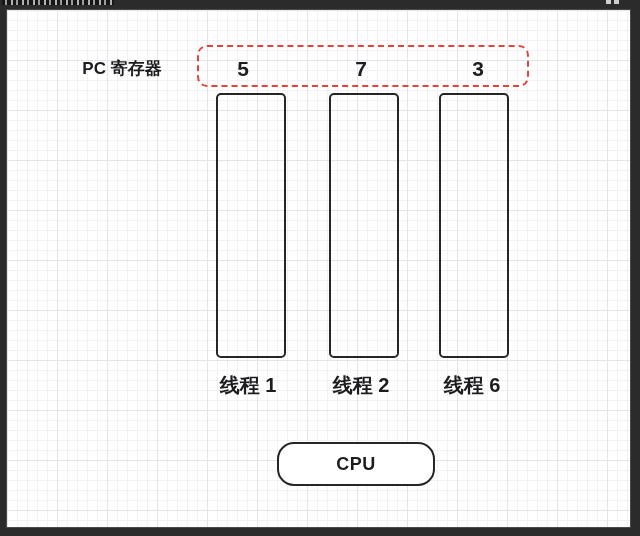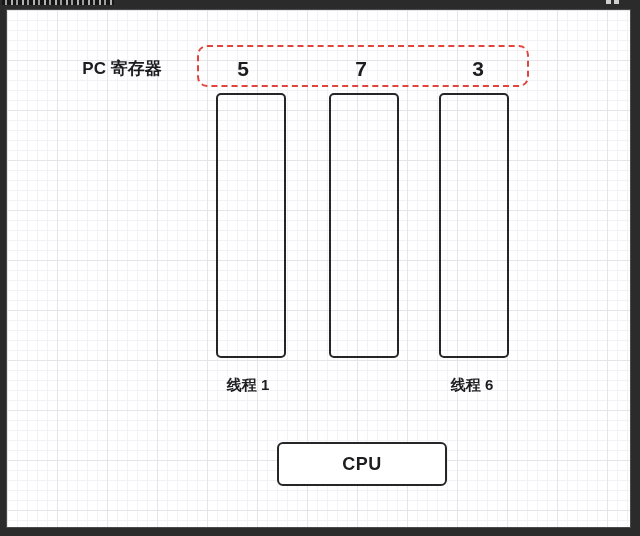--- a/index.html
+++ b/index.html
@@ -85,33 +85,33 @@
   }
   .r1 { left: 209px; }
   .r2 { left: 322px; }
   .r3 { left: 432px; }
   .thread-label {
     position: absolute;
     top: 362px;
     width: 100px; height: 26px;
     line-height: 26px;
     text-align: center;
-    font-size: 15px;
+    font-size: 20px;
     font-weight: 600;
     color: #1d1d1f;
   }
   .l1 { left: 191px; }
   .l2 { left: 304px; }
   .l3 { left: 415px; }
   .cpu-box {
     position: absolute;
     left: 270px; top: 432px;
-    width: 170px; height: 44px;
+    width: 158px; height: 44px;
     border: 2px solid #262626;
-    border-radius: 6px;
+    border-radius: 17px;
     background: #ffffff;
     display: flex;
     align-items: center;
     justify-content: center;
     font-size: 18px;
     font-weight: 600;
     color: #1d1d1f;
     letter-spacing: .5px;
   }
 </style>
@@ -131,20 +131,21 @@
 
     <div class="pc-value v1">5</div>
     <div class="pc-value v2">7</div>
     <div class="pc-value v3">3</div>
 
     <div class="thread-rect r1"></div>
     <div class="thread-rect r2"></div>
     <div class="thread-rect r3"></div>
 
     <div class="thread-label l1">线程 1</div>
+    <div class="thread-label l2">线程 2</div>
     <div class="thread-label l3">线程 6</div>
 
     <div class="cpu-box">
       <span>CPU</span>
     </div>
 
   </div>
 </div>
 
 </body></html>

